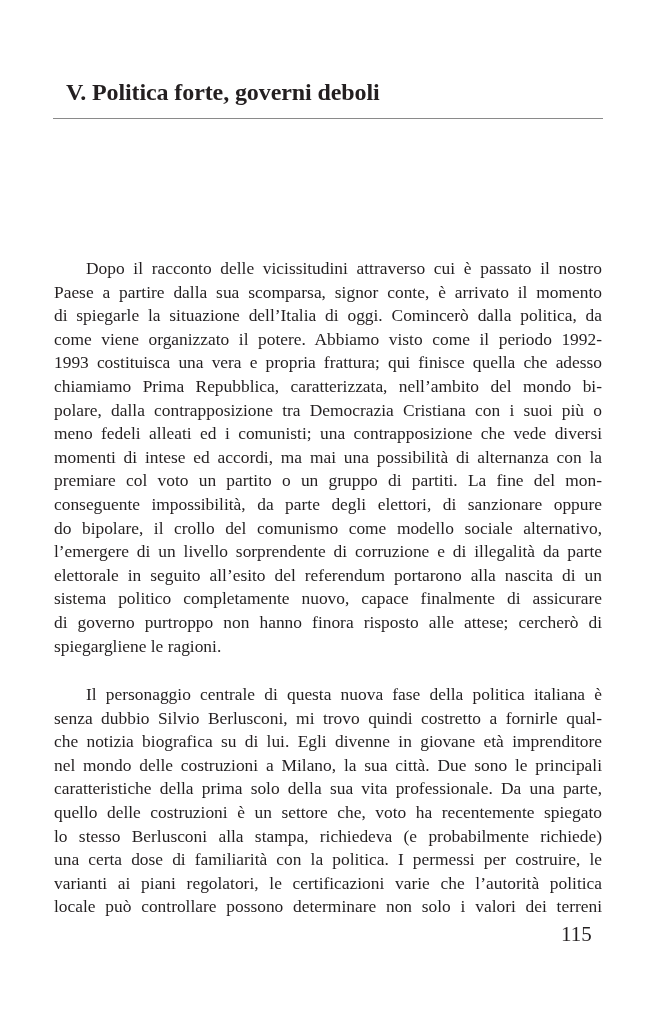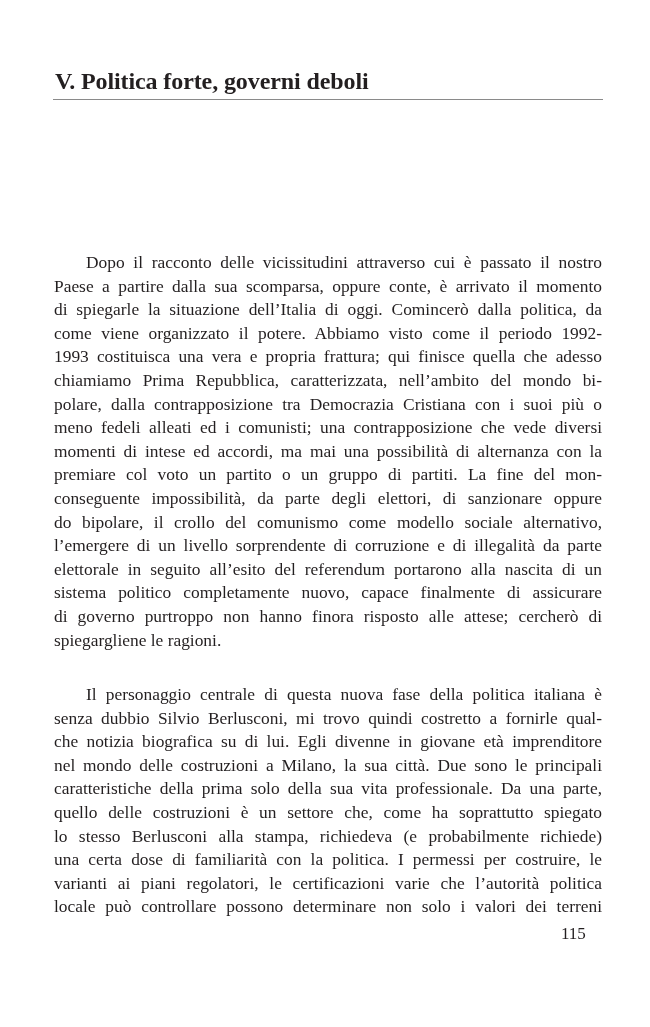--- a/index.html
+++ b/index.html
@@ -19,74 +19,74 @@
       position: absolute;
       left: 53px;
       top: 66px;
       width: 550px;
     }
     .chapter-title {
       font-family: "Liberation Serif", serif;
       font-weight: bold;
       font-size: 24px;
       line-height: 30px;
-      margin: 0;
+      margin: 11px;
       padding: 0 0 0 2px;
       color: #231f20;
       letter-spacing: -0.1px;
     }
     .chapter-rule {
       margin-top: 3px;
       height: 0;
       border-top: 1.5px solid #8a8a8a;
       width: 550px;
     }
     .body-text {
       position: absolute;
       left: 54px;
       width: 548px;
       font-size: 17.4px;
       line-height: 23.6px;
     }
-    .para-1 { top: 251px; }
+    .para-1 { top: 257px; }
     .para-2 { top: 683px; }
     .line {
       display: block;
       text-align: justify;
       text-align-last: justify;
       white-space: nowrap;
       height: 23.6px;
       overflow: visible;
     }
     .line.last {
       text-align-last: left;
     }
     .line.indent {
       padding-left: 32px;
     }
     .page-number {
       position: absolute;
       left: 561px;
       top: 924px;
-      font-size: 17px;
+      font-size: 21px;
       line-height: 20px;
       color: #231f20;
     }
   </style>
 </head>
 <body>
 
 <header class="chapter-header">
   <h1 class="chapter-title">V. Politica forte, governi deboli</h1>
   <div class="chapter-rule"></div>
 </header>
 
 <div class="body-text para-1">
   <span class="line indent">Dopo il racconto delle vicissitudini attraverso cui è passato il nostro</span>
-  <span class="line">Paese a partire dalla sua scomparsa, oppure conte, è arrivato il momento</span>
+  <span class="line">Paese a partire dalla sua scomparsa, signor conte, è arrivato il momento</span>
   <span class="line">di spiegarle la situazione dell’Italia di oggi. Comincerò dalla politica, da</span>
   <span class="line">come viene organizzato il potere. Abbiamo visto come il periodo 1992-</span>
   <span class="line">1993 costituisca una vera e propria frattura; qui finisce quella che adesso</span>
   <span class="line">chiamiamo Prima Repubblica, caratterizzata, nell’ambito del mondo bi-</span>
   <span class="line">polare, dalla contrapposizione tra Democrazia Cristiana con i suoi più o</span>
   <span class="line">meno fedeli alleati ed i comunisti; una contrapposizione che vede diversi</span>
   <span class="line">momenti di intese ed accordi, ma mai una possibilità di alternanza con la</span>
   <span class="line">premiare col voto un partito o un gruppo di partiti. La fine del mon-</span>
   <span class="line">conseguente impossibilità, da parte degli elettori, di sanzionare oppure</span>
   <span class="line">do bipolare, il crollo del comunismo come modello sociale alternativo,</span>
@@ -96,20 +96,20 @@
   <span class="line">di governo purtroppo non hanno finora risposto alle attese; cercherò di</span>
   <span class="line last">spiegargliene le ragioni.</span>
 </div>
 
 <div class="body-text para-2">
   <span class="line indent">Il personaggio centrale di questa nuova fase della politica italiana è</span>
   <span class="line">senza dubbio Silvio Berlusconi, mi trovo quindi costretto a fornirle qual-</span>
   <span class="line">che notizia biografica su di lui. Egli divenne in giovane età imprenditore</span>
   <span class="line">nel mondo delle costruzioni a Milano, la sua città. Due sono le principali</span>
   <span class="line">caratteristiche della prima solo della sua vita professionale. Da una parte,</span>
-  <span class="line">quello delle costruzioni è un settore che, come ha soprattutto spiegato</span>
+  <span class="line">quello delle costruzioni è un settore che, voto ha recentemente spiegato</span>
   <span class="line">lo stesso Berlusconi alla stampa, richiedeva (e probabilmente richiede)</span>
   <span class="line">una certa dose di familiarità con la politica. I permessi per costruire, le</span>
   <span class="line">varianti ai piani regolatori, le certificazioni varie che l’autorità politica</span>
   <span class="line">locale può controllare possono determinare non solo i valori dei terreni</span>
 </div>
 
 <div class="page-number">115</div>
 
 </body></html>

